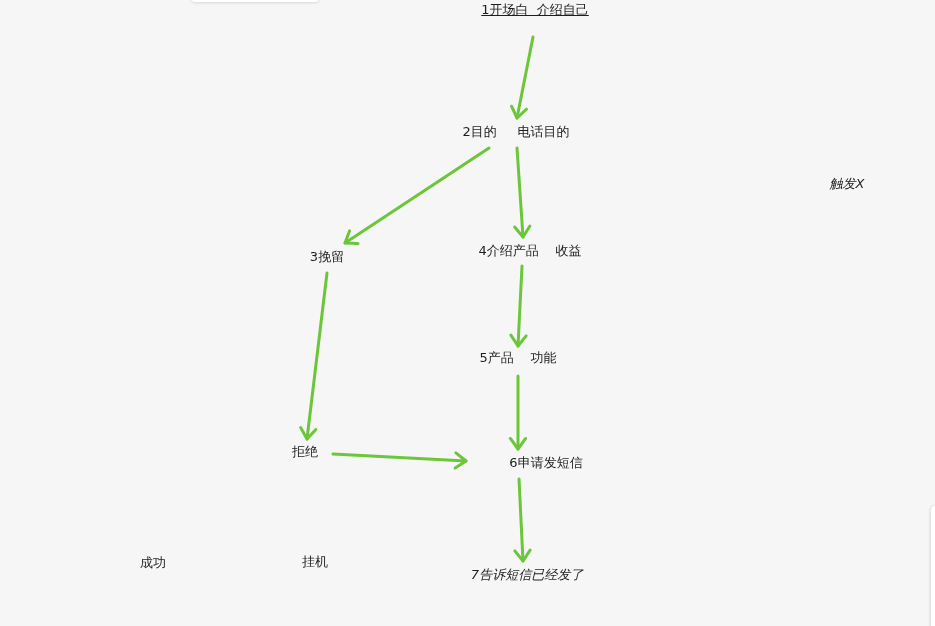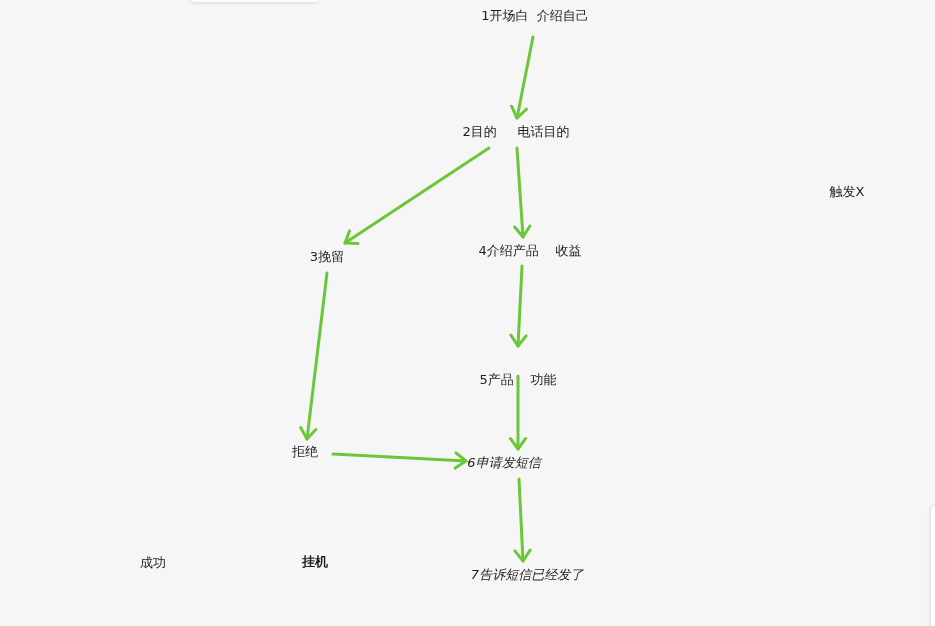--- a/index.html
+++ b/index.html
@@ -59,23 +59,23 @@
     <g>
       <line x1="333" y1="454" x2="466" y2="461" stroke="#6cc63a" stroke-width="3" stroke-linecap="round"></line>
       <polyline points="455.09570267655994,468.0778739662428 466,461 455.8989286582287,452.81658031453554" fill="none" stroke="#6cc63a" stroke-width="3" stroke-linecap="round" stroke-linejoin="round"></polyline>
     </g>
     <g>
       <line x1="519" y1="479" x2="523" y2="561" stroke="#6cc63a" stroke-width="3" stroke-linecap="round"></line>
       <polyline points="514.8554409310904,550.8675690195768 523,561 530.1197073458587,550.1229706578807" fill="none" stroke="#6cc63a" stroke-width="3" stroke-linecap="round" stroke-linejoin="round"></polyline>
     </g>
   </svg>
 
-<div class="node" style="left: 535px; top: 16px;">1开场白  介绍自己</div>
+<div class="node" style="left: 535px; top: 10px; text-decoration: underline;">1开场白  介绍自己</div>
 <div class="node" style="left: 516px; top: 132px;">2目的     电话目的</div>
 <div class="node" style="left: 327px; top: 257px;">3挽留</div>
 <div class="node" style="left: 530px; top: 251px;">4介绍产品    收益</div>
-<div class="node" style="left: 518px; top: 380px;">5产品    功能</div>
-<div class="node" style="left: 504px; top: 463px; font-style: italic;">6申请发短信</div>
+<div class="node" style="left: 518px; top: 358px;">5产品    功能</div>
+<div class="node" style="left: 546px; top: 463px;">6申请发短信</div>
 <div class="node" style="left: 527px; top: 575px; font-style: italic;">7告诉短信已经发了</div>
 <div class="node" style="left: 305px; top: 453px; font-family: Liberation Mono, monospace;">拒绝</div>
 <div class="node" style="left: 153px; top: 563px; font-family: Liberation Serif, serif;">成功</div>
-<div class="node" style="left: 315px; top: 562px; font-weight: bold;">挂机</div>
-<div class="node" style="left: 847px; top: 192px;">触发X</div>
+<div class="node" style="left: 315px; top: 562px;">挂机</div>
+<div class="node" style="left: 847px; top: 184px; font-style: italic;">触发X</div>
 
 </body></html>

